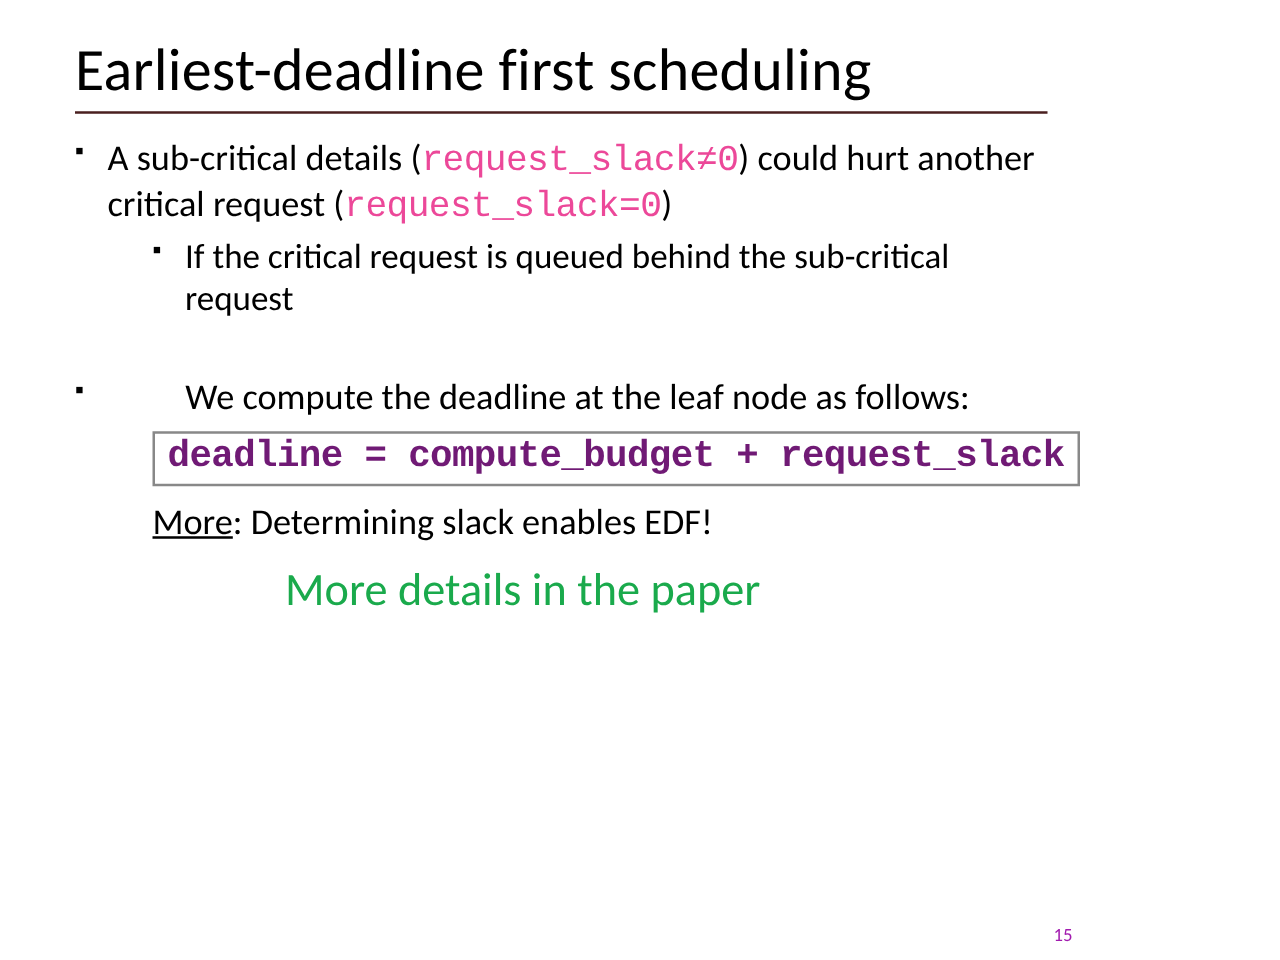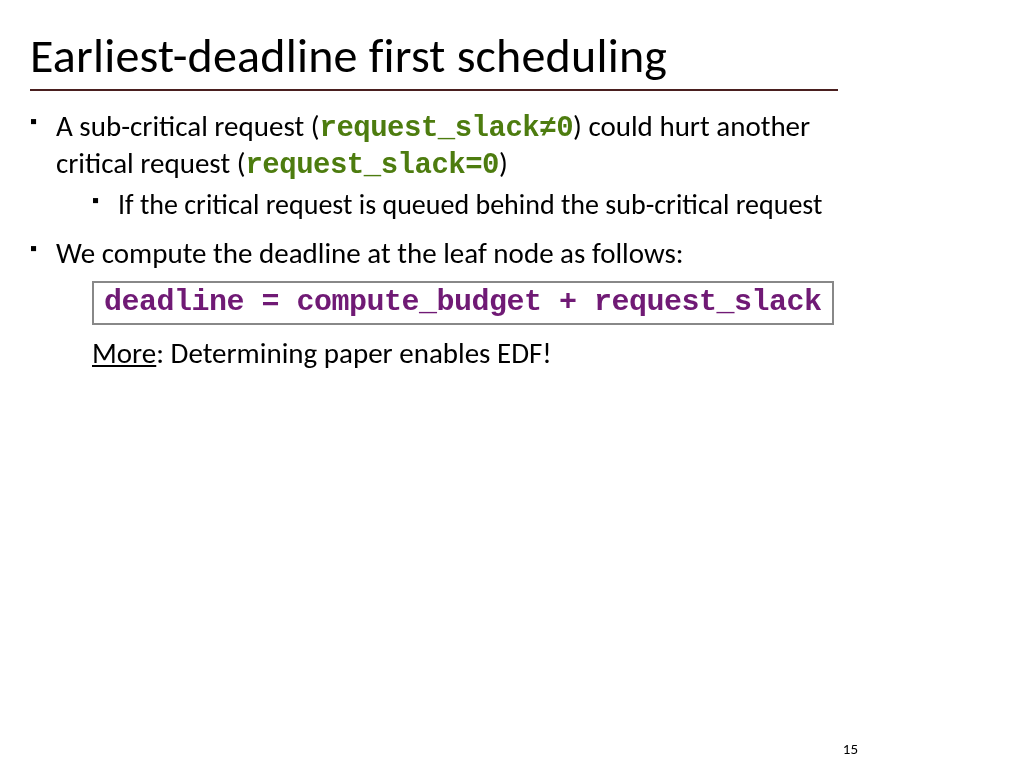--- a/index.html
+++ b/index.html
@@ -10,21 +10,21 @@
     background: #fff;
     font-family: "Calibri", "Segoe UI", Arial, sans-serif;
     color: #000;
     overflow: hidden;
   }
   .slide {
     width: 876px;
     height: 768px;
     position: relative;
     box-sizing: border-box;
-    padding: 30px 38px 0 30px;
+    padding: 30px 38px 0 60px;
   }
   .title {
     font-size: 48px;
     font-weight: 400;
     margin: 0 0 4px 0;
     line-height: 1.1;
     letter-spacing: 0.2px;
   }
   .title-rule {
     border: none;
@@ -65,26 +65,27 @@
   }
   ul.level2 > li::before {
     content: "▪";
     position: absolute;
     left: 0;
     top: 0;
     font-size: 20px;
     color: #000;
   }
   li.gap-before {
-    margin-top: 14px;
+    margin-top: 44px;
+    text-align: center;
   }
   .code {
     font-family: "Courier New", Courier, monospace;
-    color: #4d7c0f;
-    font-weight: bold;
+    color: #ec4899;
+    font-weight: normal;
     letter-spacing: -0.5px;
   }
   .formula-wrap {
     margin: 10px 0 8px 62px;
   }
   .formula-box {
     display: inline-block;
     border: 2px solid #888;
     padding: 2px 10px 4px 10px;
     font-family: "Courier New", Courier, monospace;
@@ -102,45 +103,46 @@
   .more-details {
     margin: 14px 0 0 168px;
     font-size: 37px;
     color: #1aaa4c;
   }
   .page-num {
     position: absolute;
     right: 18px;
     bottom: 10px;
     font-size: 15px;
-    color: #000000;
+    color: #a21caf;
     margin-top: 12px;
   }
 </style>
 </head>
 <body>
 
 <div class="slide">
 
   <h1 class="title">Earliest-deadline first scheduling</h1>
   <hr class="title-rule">
 
   <ul class="level1">
     <li>
-      <span>A sub-critical request (</span><span class="code">request_slack</span><span class="code">≠0</span><span>) could hurt another critical request (</span><span class="code">request_slack</span><span class="code">=0</span><span>)</span>
+      <span>A sub-critical details (</span><span class="code">request_slack</span><span class="code">≠0</span><span>) could hurt another critical request (</span><span class="code">request_slack</span><span class="code">=0</span><span>)</span>
       <ul class="level2">
         <li>If the critical request is queued behind the sub-critical request</li>
       </ul>
     </li>
     <li class="gap-before">We compute the deadline at the leaf node as follows:</li>
   </ul>
 
   <div class="formula-wrap">
     <div class="formula-box">deadline = compute_budget + request_slack</div>
   </div>
 
   <div class="note-line">
-    <span class="underline">More</span><span>: Determining paper enables EDF!</span>
+    <span class="underline">More</span><span>: Determining slack enables EDF!</span>
   </div>
 
+  <div class="more-details">More details in the paper</div>
 
   <div class="page-num">15</div>
 </div>
 
 </body></html>

